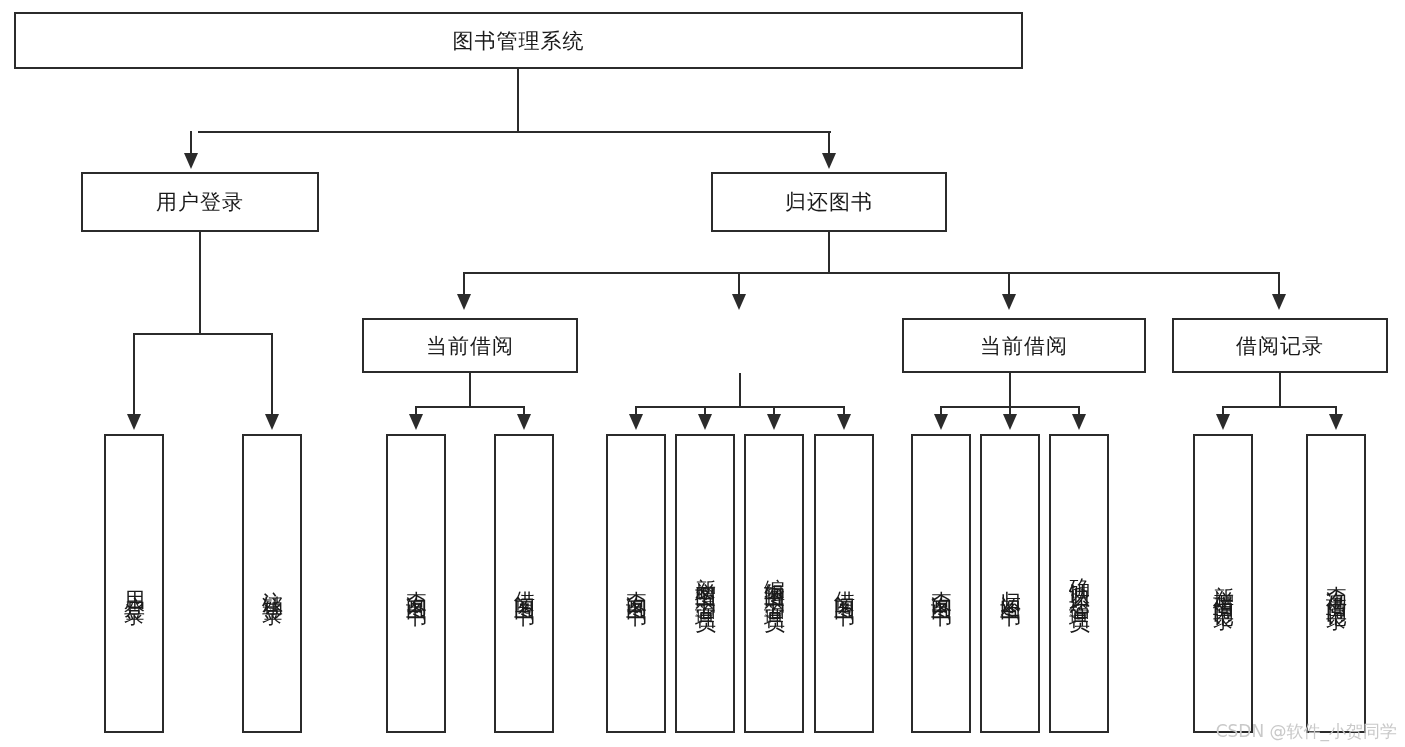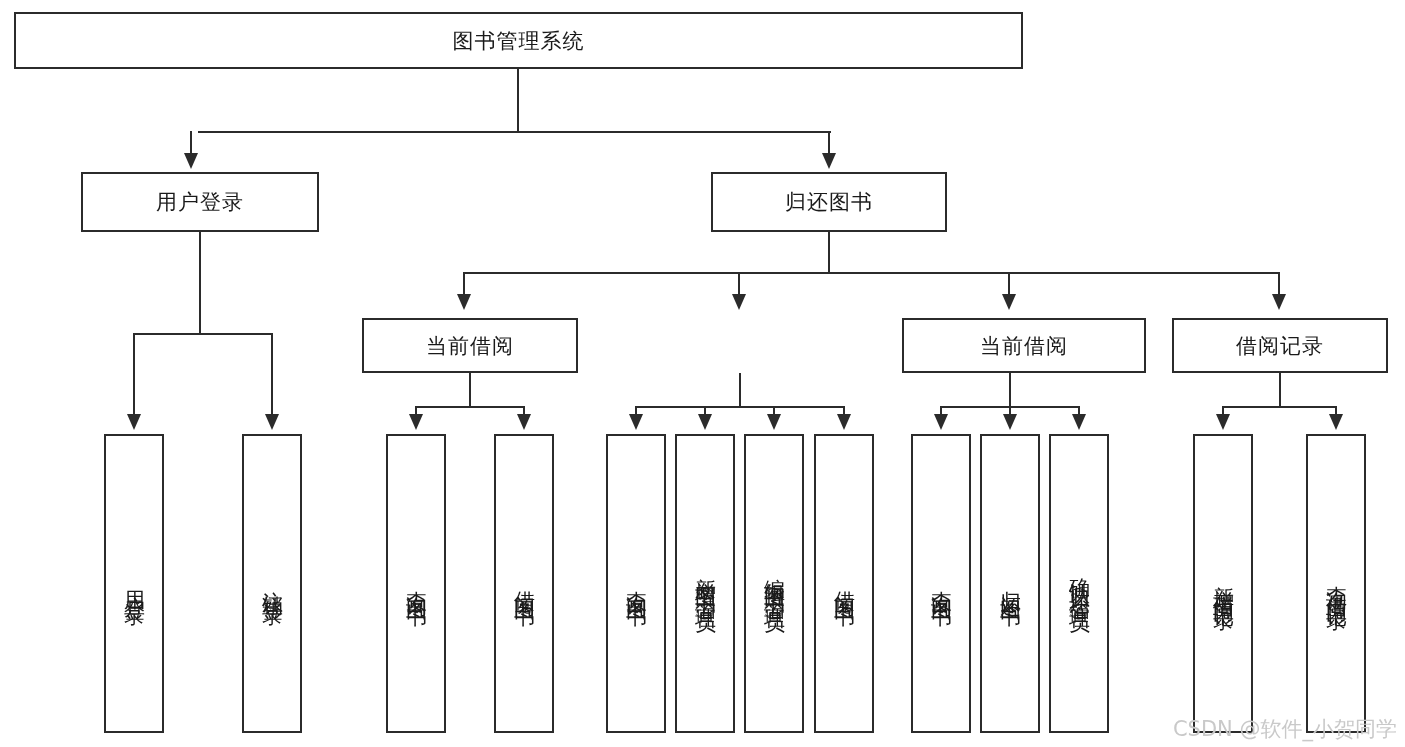--- a/index.html
+++ b/index.html
@@ -53,21 +53,21 @@
     width: 0;
     height: 0;
     border-left: 7px solid transparent;
     border-right: 7px solid transparent;
     border-top: 16px solid #2b2b2b;
   }
   #watermark {
     position: absolute;
     right: 8px;
     bottom: 4px;
-    font-size: 21px;
+    font-size: 17px;
     color: #c9c9c9;
     white-space: nowrap;
     font-family: "DejaVu Sans", "Liberation Sans", sans-serif;
   }
 </style>
 </head>
 <body>
 
 <div id="canvas">
 

